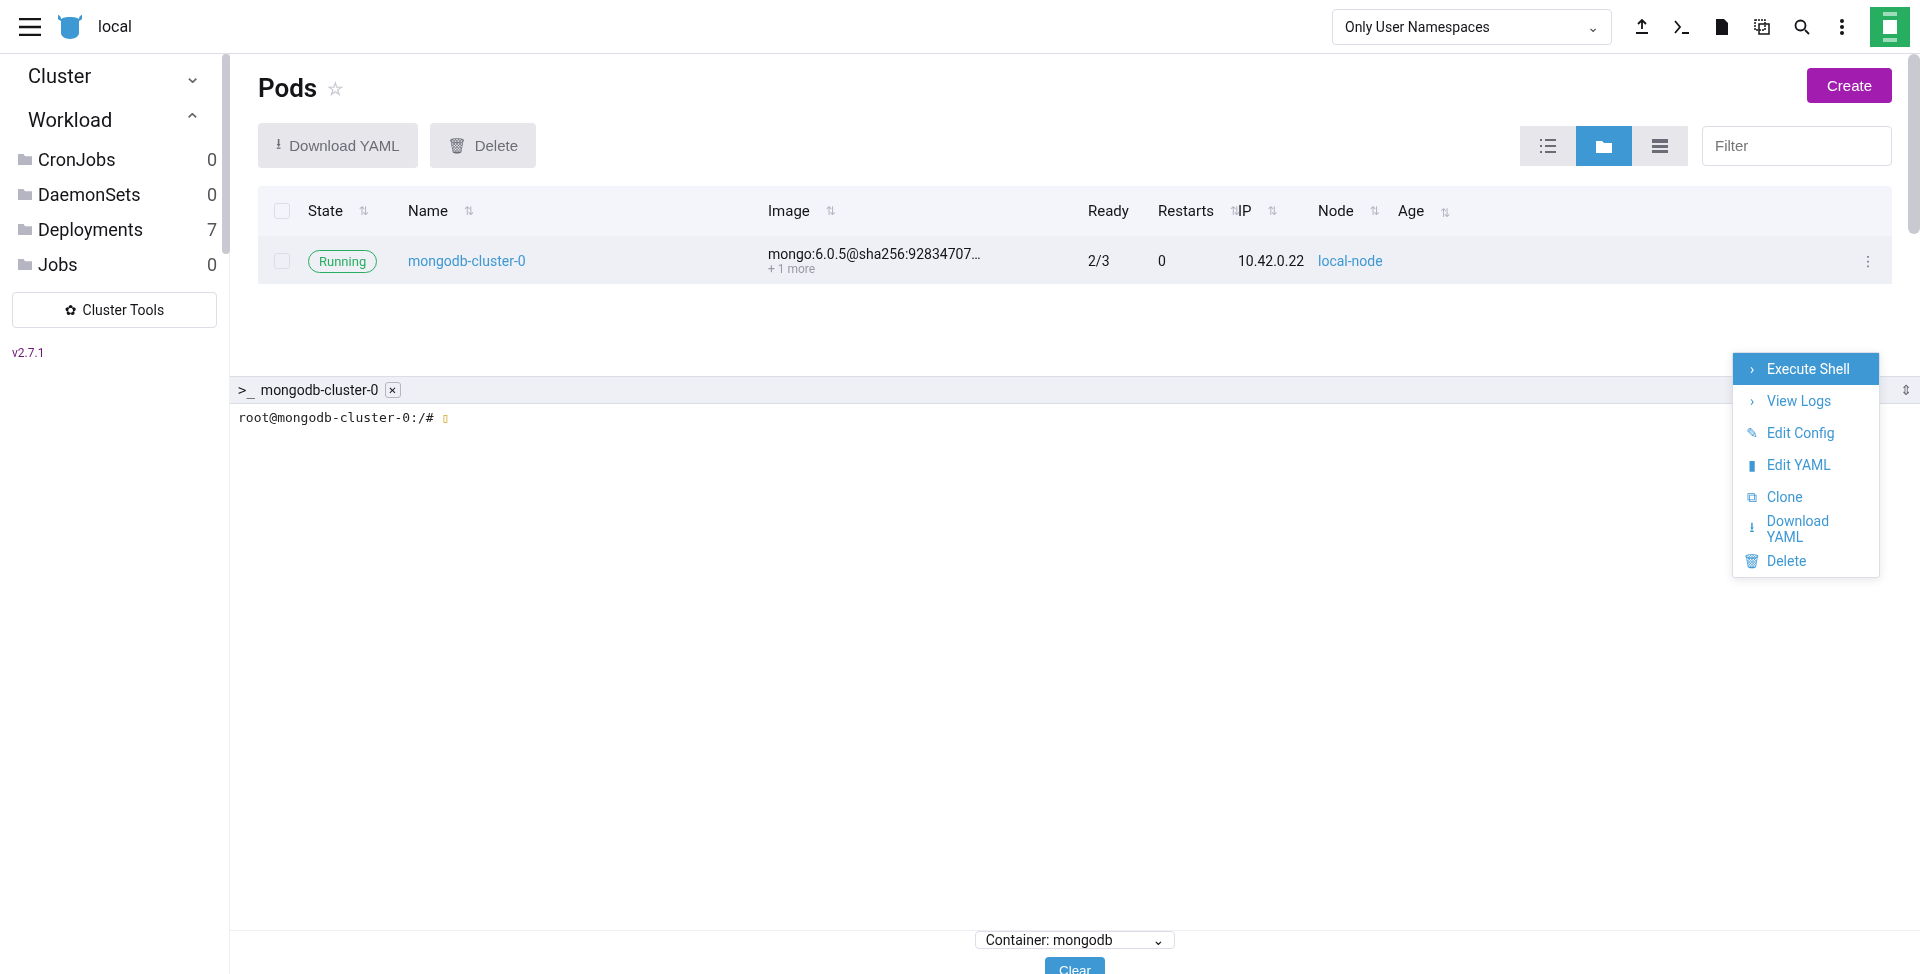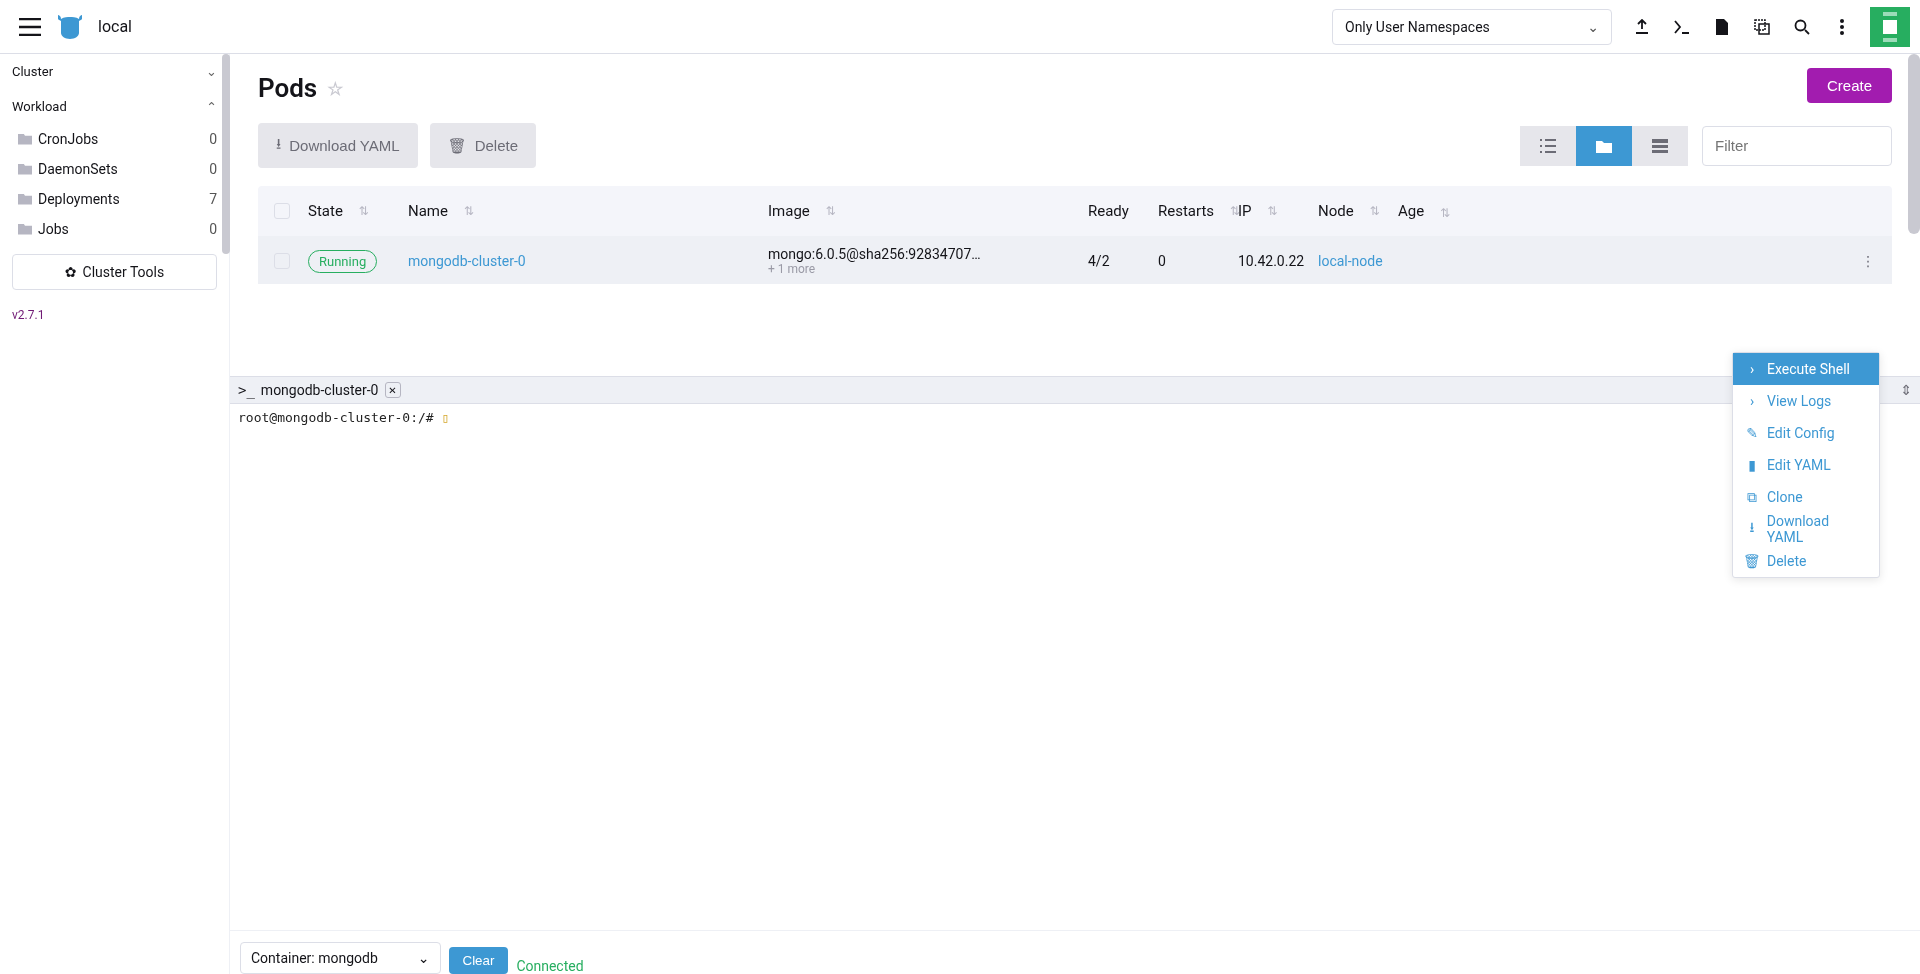--- a/index.html
+++ b/index.html
@@ -13,23 +13,23 @@
 .ns-select { width: 280px; border: 1px solid #dcdee7; border-radius: 4px; height: 36px; display: flex; align-items: center; padding: 0 12px; margin-right: 10px; cursor: pointer; justify-content: space-between; }
 .ns-select .chev { color: #555; }
 .header-icon { width: 40px; height: 40px; display: flex; align-items: center; justify-content: center; cursor: pointer; }
 .avatar { width: 40px; height: 40px; background: #27ae60; position: relative; margin-left: 8px; }
 .avatar::before { content: ""; position: absolute; width: 14px; height: 14px; background: #fff; left: 13px; top: 13px; }
 .avatar::after { content: ""; position: absolute; width: 14px; height: 4px; background: #9cdcb9; left: 13px; top: 5px; box-shadow: 0 26px 0 #9cdcb9; }
 
 
 .layout { display: flex; height: calc(100% - 54px); }
 .sidebar { width: 230px; border-right: 1px solid #eef0f5; display: flex; flex-direction: column; position: relative; }
-.side-group { padding: 10px 12px; display: flex; justify-content: space-between; align-items: center; cursor: pointer; font-size: 13px; }
+.side-group { padding: 10px 28px; display: flex; justify-content: space-between; align-items: center; cursor: pointer; font-size: 20px; }
 .side-group .chev { color: #666; }
-.side-item { padding: 7px 12px 7px 18px; display: flex; justify-content: space-between; align-items: center; cursor: pointer; color: #141419; font-size: 14px; }
+.side-item { padding: 7px 12px 7px 18px; display: flex; justify-content: space-between; align-items: center; cursor: pointer; color: #141419; font-size: 18px; }
 .side-item .left { display: flex; align-items: center; gap: 6px; }
 .folder-ico { width: 14px; height: 11px; background: #b6b6c2; clip-path: polygon(0 0, 40% 0, 50% 20%, 100% 20%, 100% 100%, 0 100%); }
 .side-count { color: #555; }
 .cluster-tools { margin: 10px 12px; border: 1px solid #dcdee7; border-radius: 4px; height: 36px; display: flex; align-items: center; justify-content: center; gap: 6px; cursor: pointer; }
 .version { color: #701a75; padding: 8px 12px; font-size: 12px; }
 .scroll-vert { position: absolute; right: -1px; top: 0; width: 8px; height: 200px; background: #c9c9d1; border-radius: 4px; }
 
 
 .main { flex: 1; display: flex; flex-direction: column; overflow: hidden; }
 .content { padding: 14px 28px 0 28px; }
@@ -79,21 +79,21 @@
 .ctx-item.hl { background: #3d98d3; color: #fff; }
 .ctx-ico { width: 14px; display: flex; justify-content: center; }
 
 
 .term-area { position: absolute; left: 0; right: 0; top: 322px; bottom: 0; display: flex; flex-direction: column; background: #fff; }
 .term-tabs { height: 28px; background: #eef0f5; border-top: 1px solid #dcdee7; border-bottom: 1px solid #dcdee7; display: flex; align-items: center; padding: 0 8px; gap: 6px; }
 .tab-close { border: 1px solid #b6b6c2; border-radius: 3px; width: 16px; height: 16px; display: flex; align-items: center; justify-content: center; font-size: 10px; cursor: pointer; }
 .term-expand { margin-left: auto; color: #6c6c76; cursor: pointer; }
 .term-body { flex: 1; background: #fff; padding: 6px 8px; font-family: "Menlo", "Consolas", monospace; font-size: 13px; color: #222; }
 .term-cursor { color: #d4a72c; }
-.term-footer { height: 44px; border-top: 1px solid #eef0f5; display: flex; align-items: flex-end; padding: 0 10px; gap: 8px; }
+.term-footer { height: 44px; border-top: 1px solid #eef0f5; display: flex; align-items: center; padding: 0 10px; gap: 8px; flex-direction: column; }
 .container-sel { border: 1px solid #dcdee7; border-radius: 4px; height: 32px; padding: 0 10px; display: flex; align-items: center; gap: 40px; cursor: pointer; }
 .clear-btn { background: #3d98d3; color: #fff; border: none; border-radius: 4px; padding: 6px 14px; cursor: pointer; }
 .connected { color: #27ae60; }
 
 
 .page-scroll { position: fixed; right: 0; top: 54px; width: 12px; height: 180px; background: #c9c9d1; border-radius: 6px; }
 
 svg { display: block; }
 </style>
 </head>
@@ -280,21 +280,21 @@
             </div>
         </div>
         <div class="trow sel">
           <div class="cb"></div>
           <div class="c-state"><span class="status-badge">Running</span></div>
           <div class="c-name"><span class="link">mongodb-cluster-0</span></div>
           <div class="c-image image-cell">
             <span>mongo:6.0.5@sha256:92834707…</span>
             <span class="image-sub">+ 1 more</span>
           </div>
-          <div class="c-ready">4/2</div>
+          <div class="c-ready">2/3</div>
           <div class="c-restarts">0</div>
           <div class="c-ip">10.42.0.22</div>
           <div class="c-node"><span class="link">local-node</span></div>
           <div class="c-age"></div>
           <div class="row-menu-btn">⋮</div>
         </div>
       </div>
     </div>
 
     <div class="term-area">

